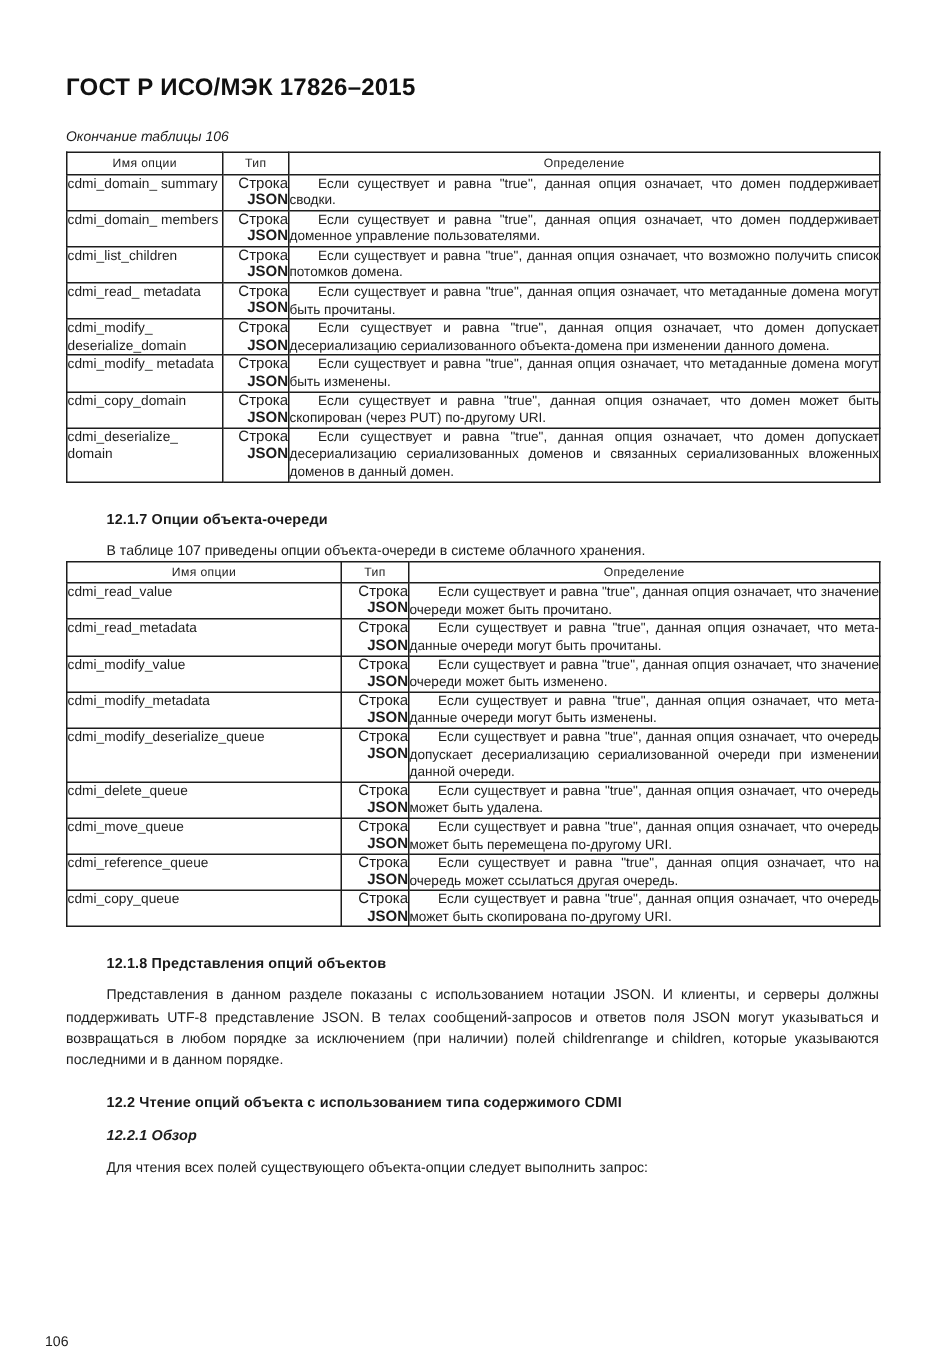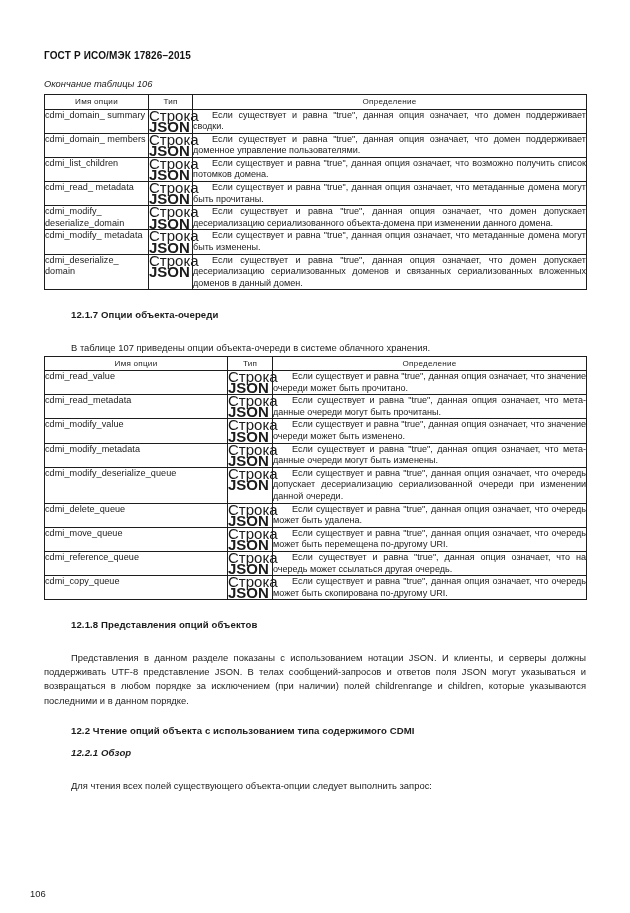--- a/index.html
+++ b/index.html
@@ -21,21 +21,21 @@
   }
   .content {
     position: absolute;
     left: 44px;
     top: 0;
     width: 542px;
   }
 
   
   .doc-header {
-    font-size: 10px;
+    font-size: 16px;
     font-weight: bold;
     letter-spacing: 0.15px;
     padding-top: 50px;
     color: #111;
   }
 
   
   .table-cont-caption {
     font-size: 9.3px;
     font-style: italic;
@@ -72,24 +72,24 @@
     letter-spacing: 0.25px;
   }
   td.c-name {
     font-size: 9.1px;
     padding: 2px 0 2px 4px;
     line-height: 11.3px;
     letter-spacing: 0.05px;
     word-break: break-word;
   }
   td.c-type {
-    font-size: 15px;
+    font-size: 10px;
     padding: 2px 5px 2px 0;
     line-height: 11.3px;
-    text-align: left;
+    text-align: right;
   }
   td.c-type .l2 { display: block; font-weight: bold; }
   td.c-def {
     font-size: 9.05px;
     padding: 2px 4px 2.5px 5px;
     line-height: 11.6px;
     text-align: justify;
     text-align-last: left;
     text-indent: 19px;
     hyphens: manual;
@@ -102,21 +102,21 @@
     margin: 0;
     padding: 0;
     letter-spacing: 0.1px;
   }
   .sec-wrap { margin-top: 19px; padding-left: 27px; }
   .sec-wrap-2 { margin-top: 17px; padding-left: 27px; }
   .sec-wrap-3 { margin-top: 11px; padding-left: 27px; font-style: italic; }
   p.body {
     font-size: 9.4px;
     line-height: 14.1px;
-    margin: 21px 0 0 0;
+    margin: 8px 0 0 0;
     text-align: justify;
     text-indent: 27px;
     letter-spacing: 0.02px;
   }
   p.body.nojust { text-align: left; }
 
   .folio {
     position: absolute;
     left: 30px;
     top: 888px;
@@ -172,20 +172,25 @@
           <td class="c-name">cdmi_modify_ deserialize_domain</td>
           <td class="c-type"><span>Строка</span><span class="l2">JSON</span></td>
           <td class="c-def">Если существует и равна "true", данная опция означает, что домен допускает десериализацию сериализованного объекта-домена при изменении данного доме­на.</td>
         </tr>
         <tr>
           <td class="c-name">cdmi_modify_ metadata</td>
           <td class="c-type"><span>Строка</span><span class="l2">JSON</span></td>
           <td class="c-def">Если существует и равна "true", данная опция означает, что метаданные до­мена могут быть изменены.</td>
         </tr>
         <tr>
+          <td class="c-name">cdmi_copy_domain</td>
+          <td class="c-type"><span>Строка</span><span class="l2">JSON</span></td>
+          <td class="c-def">Если существует и равна "true", данная опция означает, что домен может быть скопирован (через PUT) по-другому URI.</td>
+        </tr>
+        <tr>
           <td class="c-name">cdmi_deserialize_ domain</td>
           <td class="c-type"><span>Строка</span><span class="l2">JSON</span></td>
           <td class="c-def">Если существует и равна "true", данная опция означает, что домен допускает десериализацию сериализованных доменов и связанных сериализованных вло­женных доменов в данный домен.</td>
         </tr>
       </tbody>
     </table>
 
     <div class="sec-wrap">
       <h3 class="sec">12.1.7 Опции объекта-очереди</h3>
     </div>

